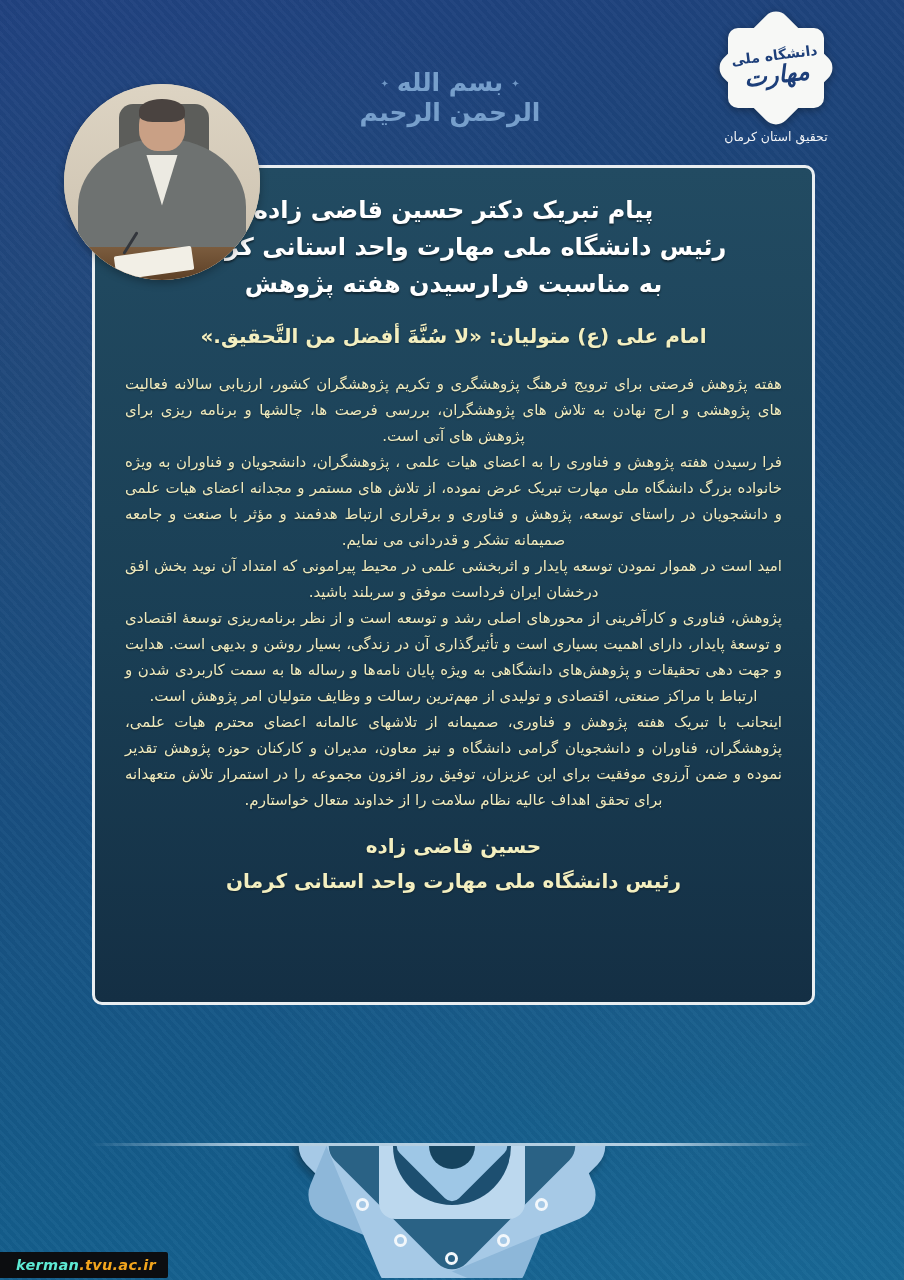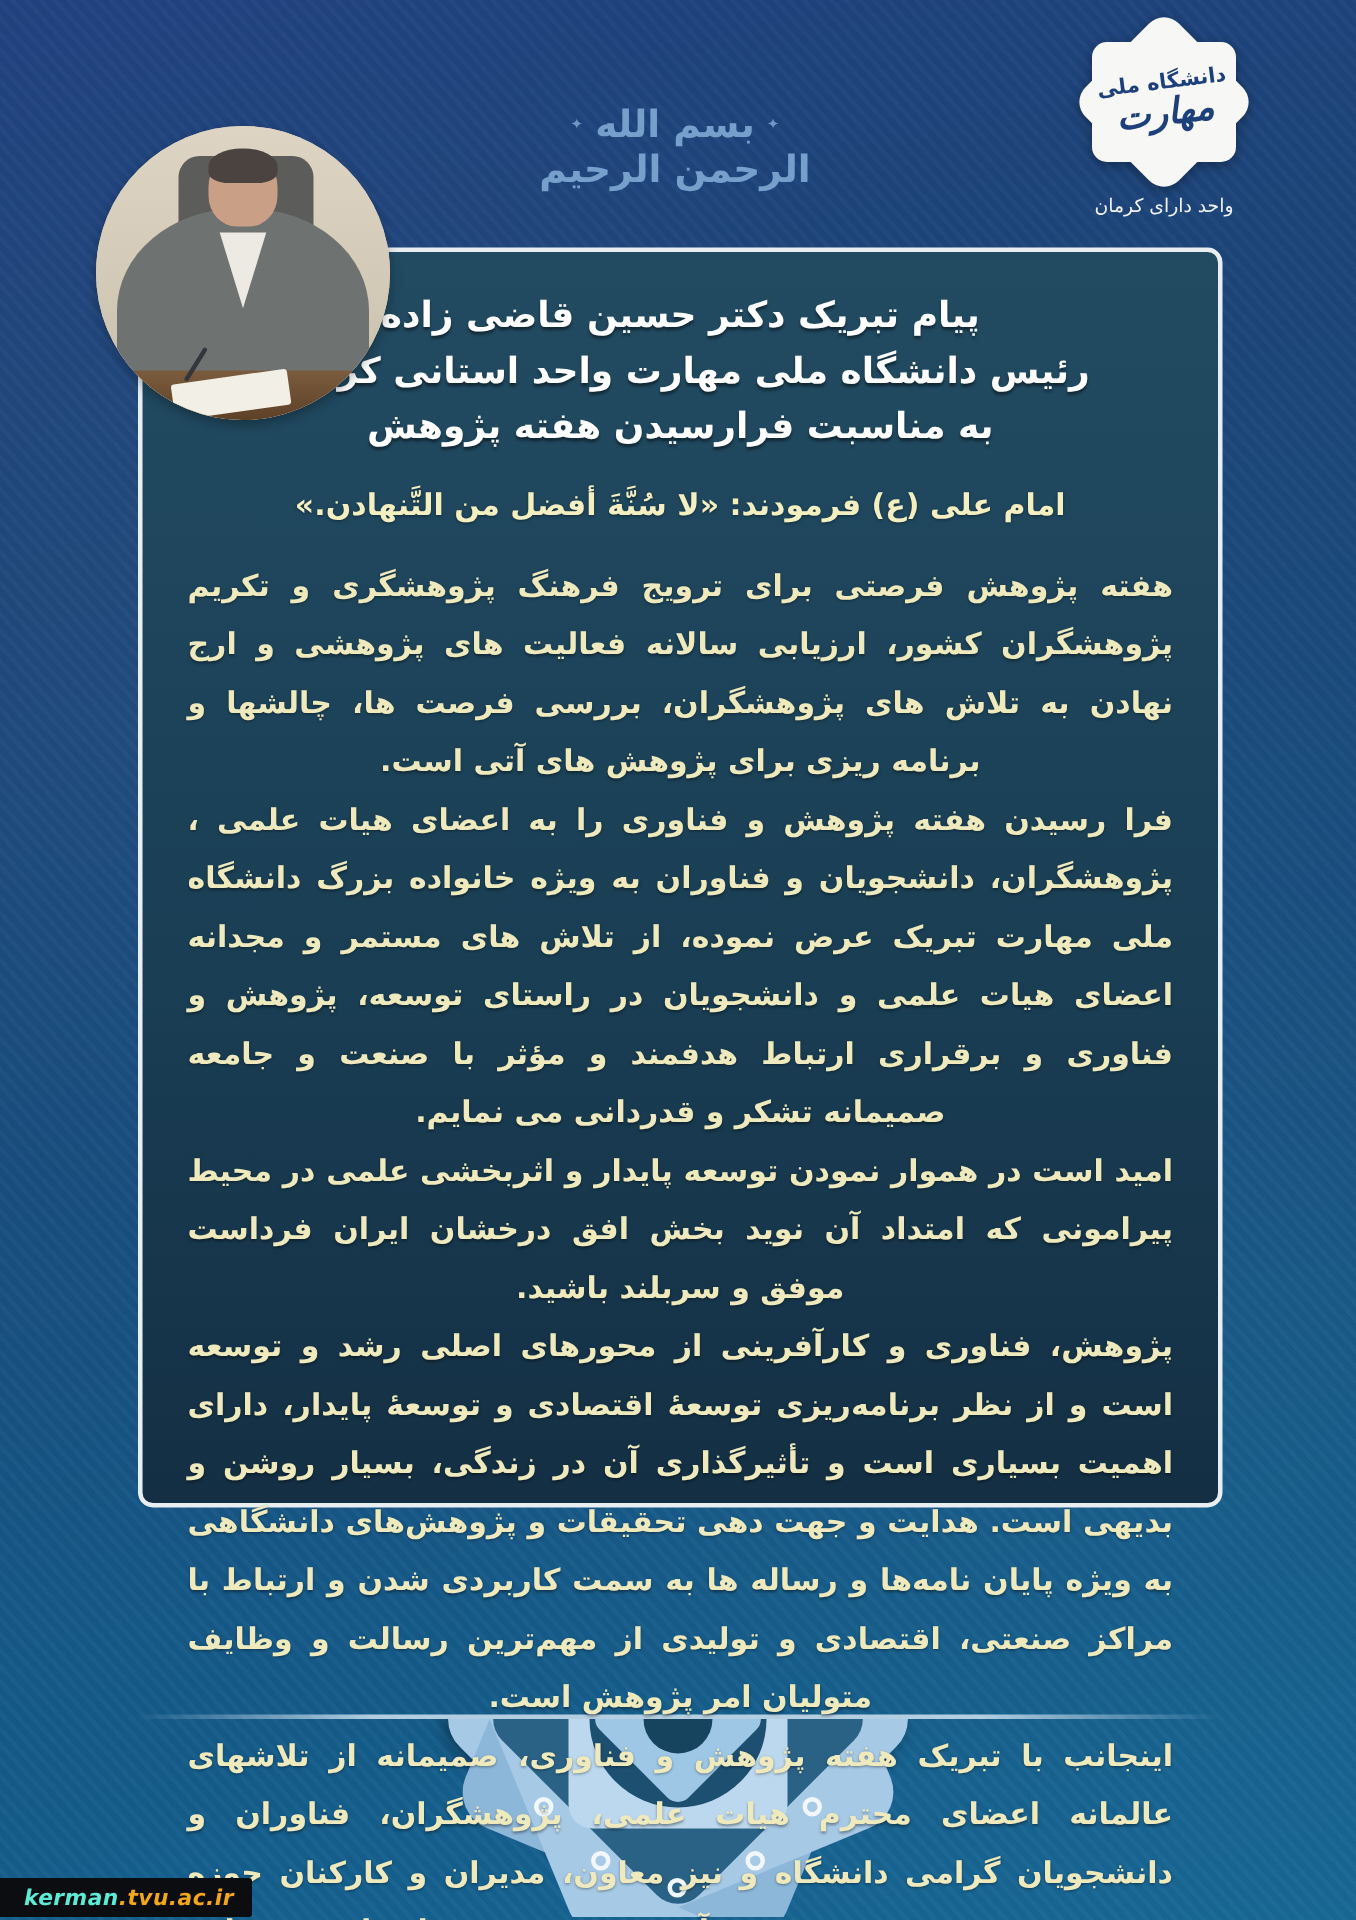--- a/index.html
+++ b/index.html
@@ -52,21 +52,21 @@
     border:3px solid #e9eef1; border-radius:10px;
     background:linear-gradient(180deg,#224b62 0%,#1a3f55 55%,#142f44 100%);
     padding:20px 30px 14px; direction:rtl; z-index:4;
   }
   .title-block { margin-top:4px; text-align:center; color:#ffffff; }
   .title-line { font-size:24px; font-weight:bold; line-height:37px; text-shadow:0 2px 2px rgba(0,0,0,.45); }
   .quote-block { margin-top:16px; text-align:center; color:#f3efc0; }
   .quote-line { font-size:20px; font-weight:bold; line-height:34px; text-shadow:0 1px 2px rgba(0,0,0,.4); }
   .body-block { margin-top:18px; color:#efeabd; }
   .body-block p {
-    font-size:20px; font-weight:bold; line-height:39px;
+    font-size:15px; font-weight:normal; line-height:26px;
     text-align:justify; text-align-last:center; -moz-text-align-last:center;
     text-shadow:0 1px 2px rgba(0,0,0,.4);
   }
   .sig-block { margin-top:16px; text-align:center; color:#f3efc0; }
   .sig-name { font-size:20px; font-weight:bold; line-height:34px; text-shadow:0 1px 2px rgba(0,0,0,.4); }
   .sig-title { font-size:20px; font-weight:bold; line-height:36px; text-shadow:0 1px 2px rgba(0,0,0,.4); }
 
   
   .orn-line { position:absolute; top:1143px; left:90px; width:724px; height:3px; z-index:3;
     background:linear-gradient(90deg, rgba(207,226,240,0) 0%, rgba(207,226,240,.85) 22%, rgba(207,226,240,.85) 78%, rgba(207,226,240,0) 100%); }
@@ -98,21 +98,21 @@
 
 <div class="logo-wrap">
   <div class="badge">
     <div class="sq-a"></div>
     <div class="sq-b"></div>
     <div class="badge-text">
       <div class="badge-line1">دانشگاه ملی</div>
       <div class="badge-line2">مهارت</div>
     </div>
   </div>
-  <div class="logo-subtitle">واحد دارای کرمان</div>
+  <div class="logo-subtitle">تحقیق استان کرمان</div>
 </div>
 
 <div class="bismillah">
   <div class="b-row">
     <span class="b-dot">✦</span>
     <span class="b-line">بسم الله</span>
     <span class="b-dot">✦</span>
   </div>
   <div class="b-row">
     <span class="b-line">الرحمن الرحیم</span>
@@ -132,21 +132,21 @@
 </div>
 
 <div class="panel">
   <div class="title-block">
     <div class="title-line">پیام تبریک دکتر حسین قاضی زاده</div>
     <div class="title-line">رئیس دانشگاه ملی مهارت واحد استانی کرمان</div>
     <div class="title-line">به مناسبت فرارسیدن هفته پژوهش</div>
   </div>
 
   <div class="quote-block">
-    <div class="quote-line">امام علی (ع) فرمودند: «لا سُنَّةَ أفضل من التَّنهادن.»</div>
+    <div class="quote-line">امام علی (ع) متولیان: «لا سُنَّةَ أفضل من التَّحقیق.»</div>
   </div>
 
   <div class="body-block">
     <p>هفته پژوهش فرصتی برای ترویج فرهنگ پژوهشگری و تکریم پژوهشگران کشور، ارزیابی سالانه فعالیت های پژوهشی و ارج نهادن به تلاش های پژوهشگران، بررسی فرصت ها، چالشها و برنامه ریزی برای پژوهش های آتی است.</p>
     <p>فرا رسیدن هفته پژوهش و فناوری را به اعضای هیات علمی ، پژوهشگران، دانشجویان و فناوران به ویژه خانواده بزرگ دانشگاه ملی مهارت تبریک عرض نموده، از تلاش های مستمر و مجدانه اعضای هیات علمی و دانشجویان در راستای توسعه، پژوهش و فناوری و برقراری ارتباط هدفمند و مؤثر با صنعت و جامعه صمیمانه تشکر و قدردانی می نمایم.</p>
     <p>امید است در هموار نمودن توسعه پایدار و اثربخشی علمی در محیط پیرامونی که امتداد آن نوید بخش افق درخشان ایران فرداست موفق و سربلند باشید.</p>
     <p>پژوهش، فناوری و کارآفرینی از محورهای اصلی رشد و توسعه است و از نظر برنامه‌ریزی توسعهٔ اقتصادی و توسعهٔ پایدار، دارای اهمیت بسیاری است و تأثیرگذاری آن در زندگی، بسیار روشن و بدیهی است. هدایت و جهت دهی تحقیقات و پژوهش‌های دانشگاهی به ویژه پایان نامه‌ها و رساله ها به سمت کاربردی شدن و ارتباط با مراکز صنعتی، اقتصادی و تولیدی از مهم‌ترین رسالت و وظایف متولیان امر پژوهش است.</p>
     <p>اینجانب با تبریک هفته پژوهش و فناوری، صمیمانه از تلاشهای عالمانه اعضای محترم هیات علمی، پژوهشگران، فناوران و دانشجویان گرامی دانشگاه و نیز معاون، مدیران و کارکنان حوزه پژوهش تقدیر نموده و ضمن آرزوی موفقیت برای این عزیزان، توفیق روز افزون مجموعه را در استمرار تلاش متعهدانه برای تحقق اهداف عالیه نظام سلامت را از خداوند متعال خواستارم.</p>
   </div>
 

